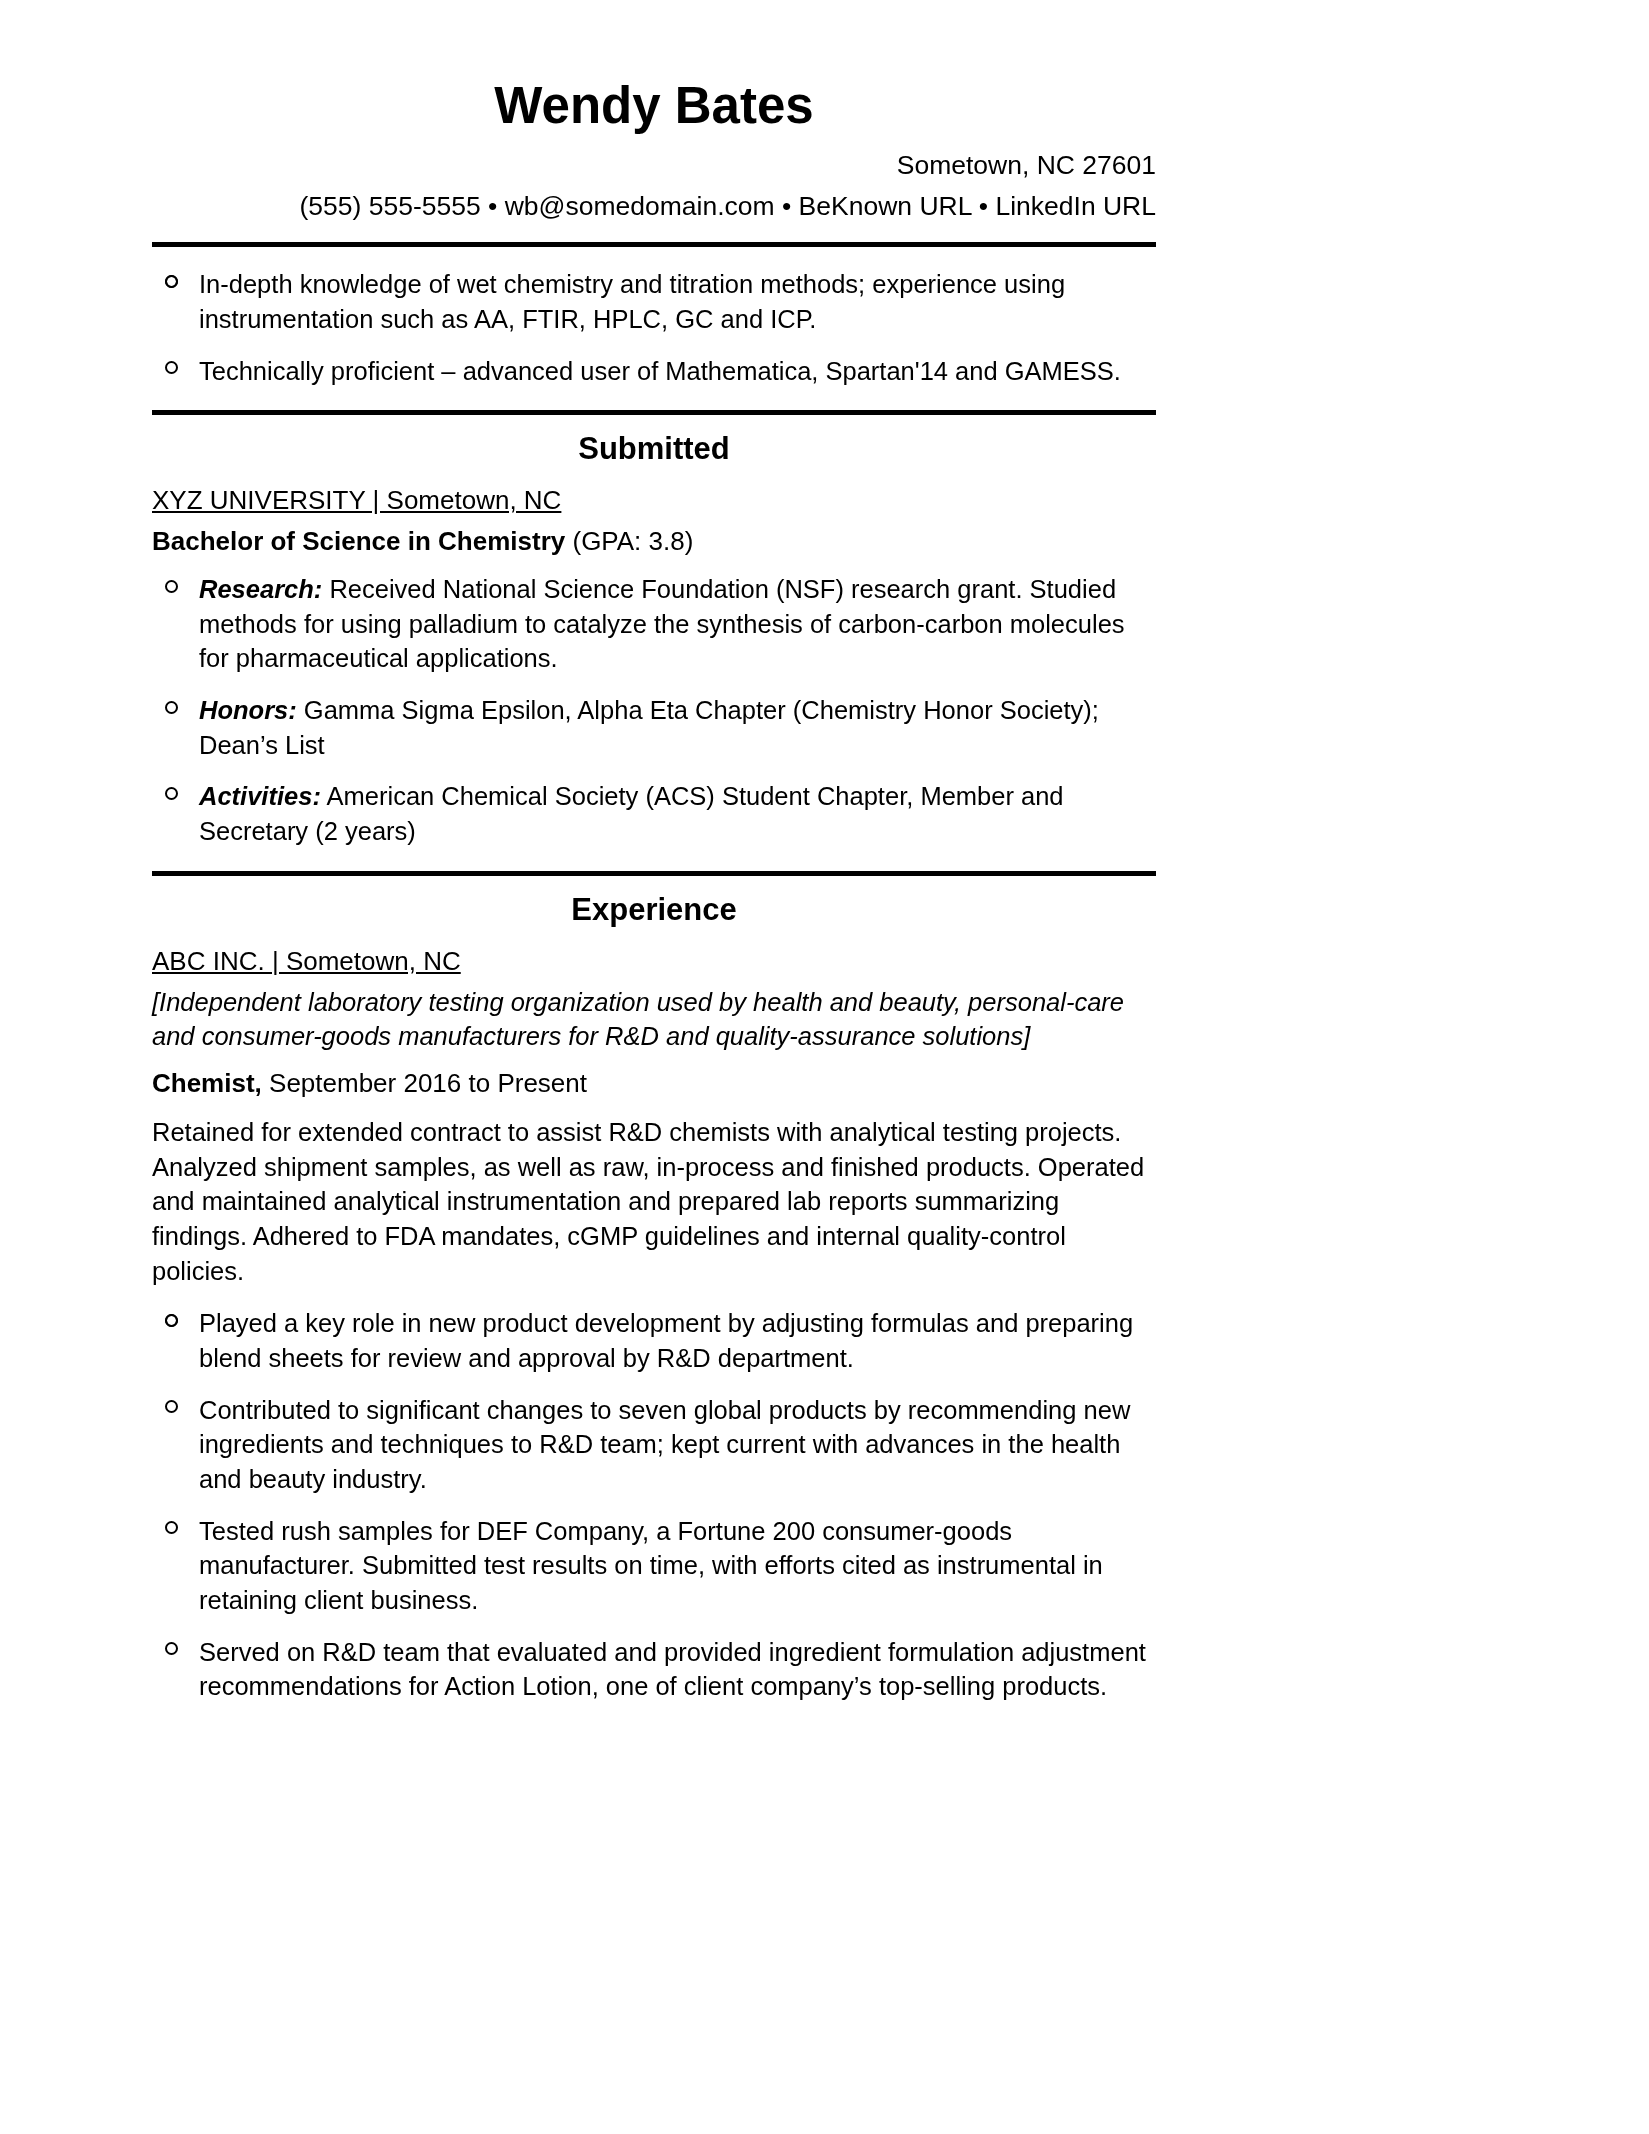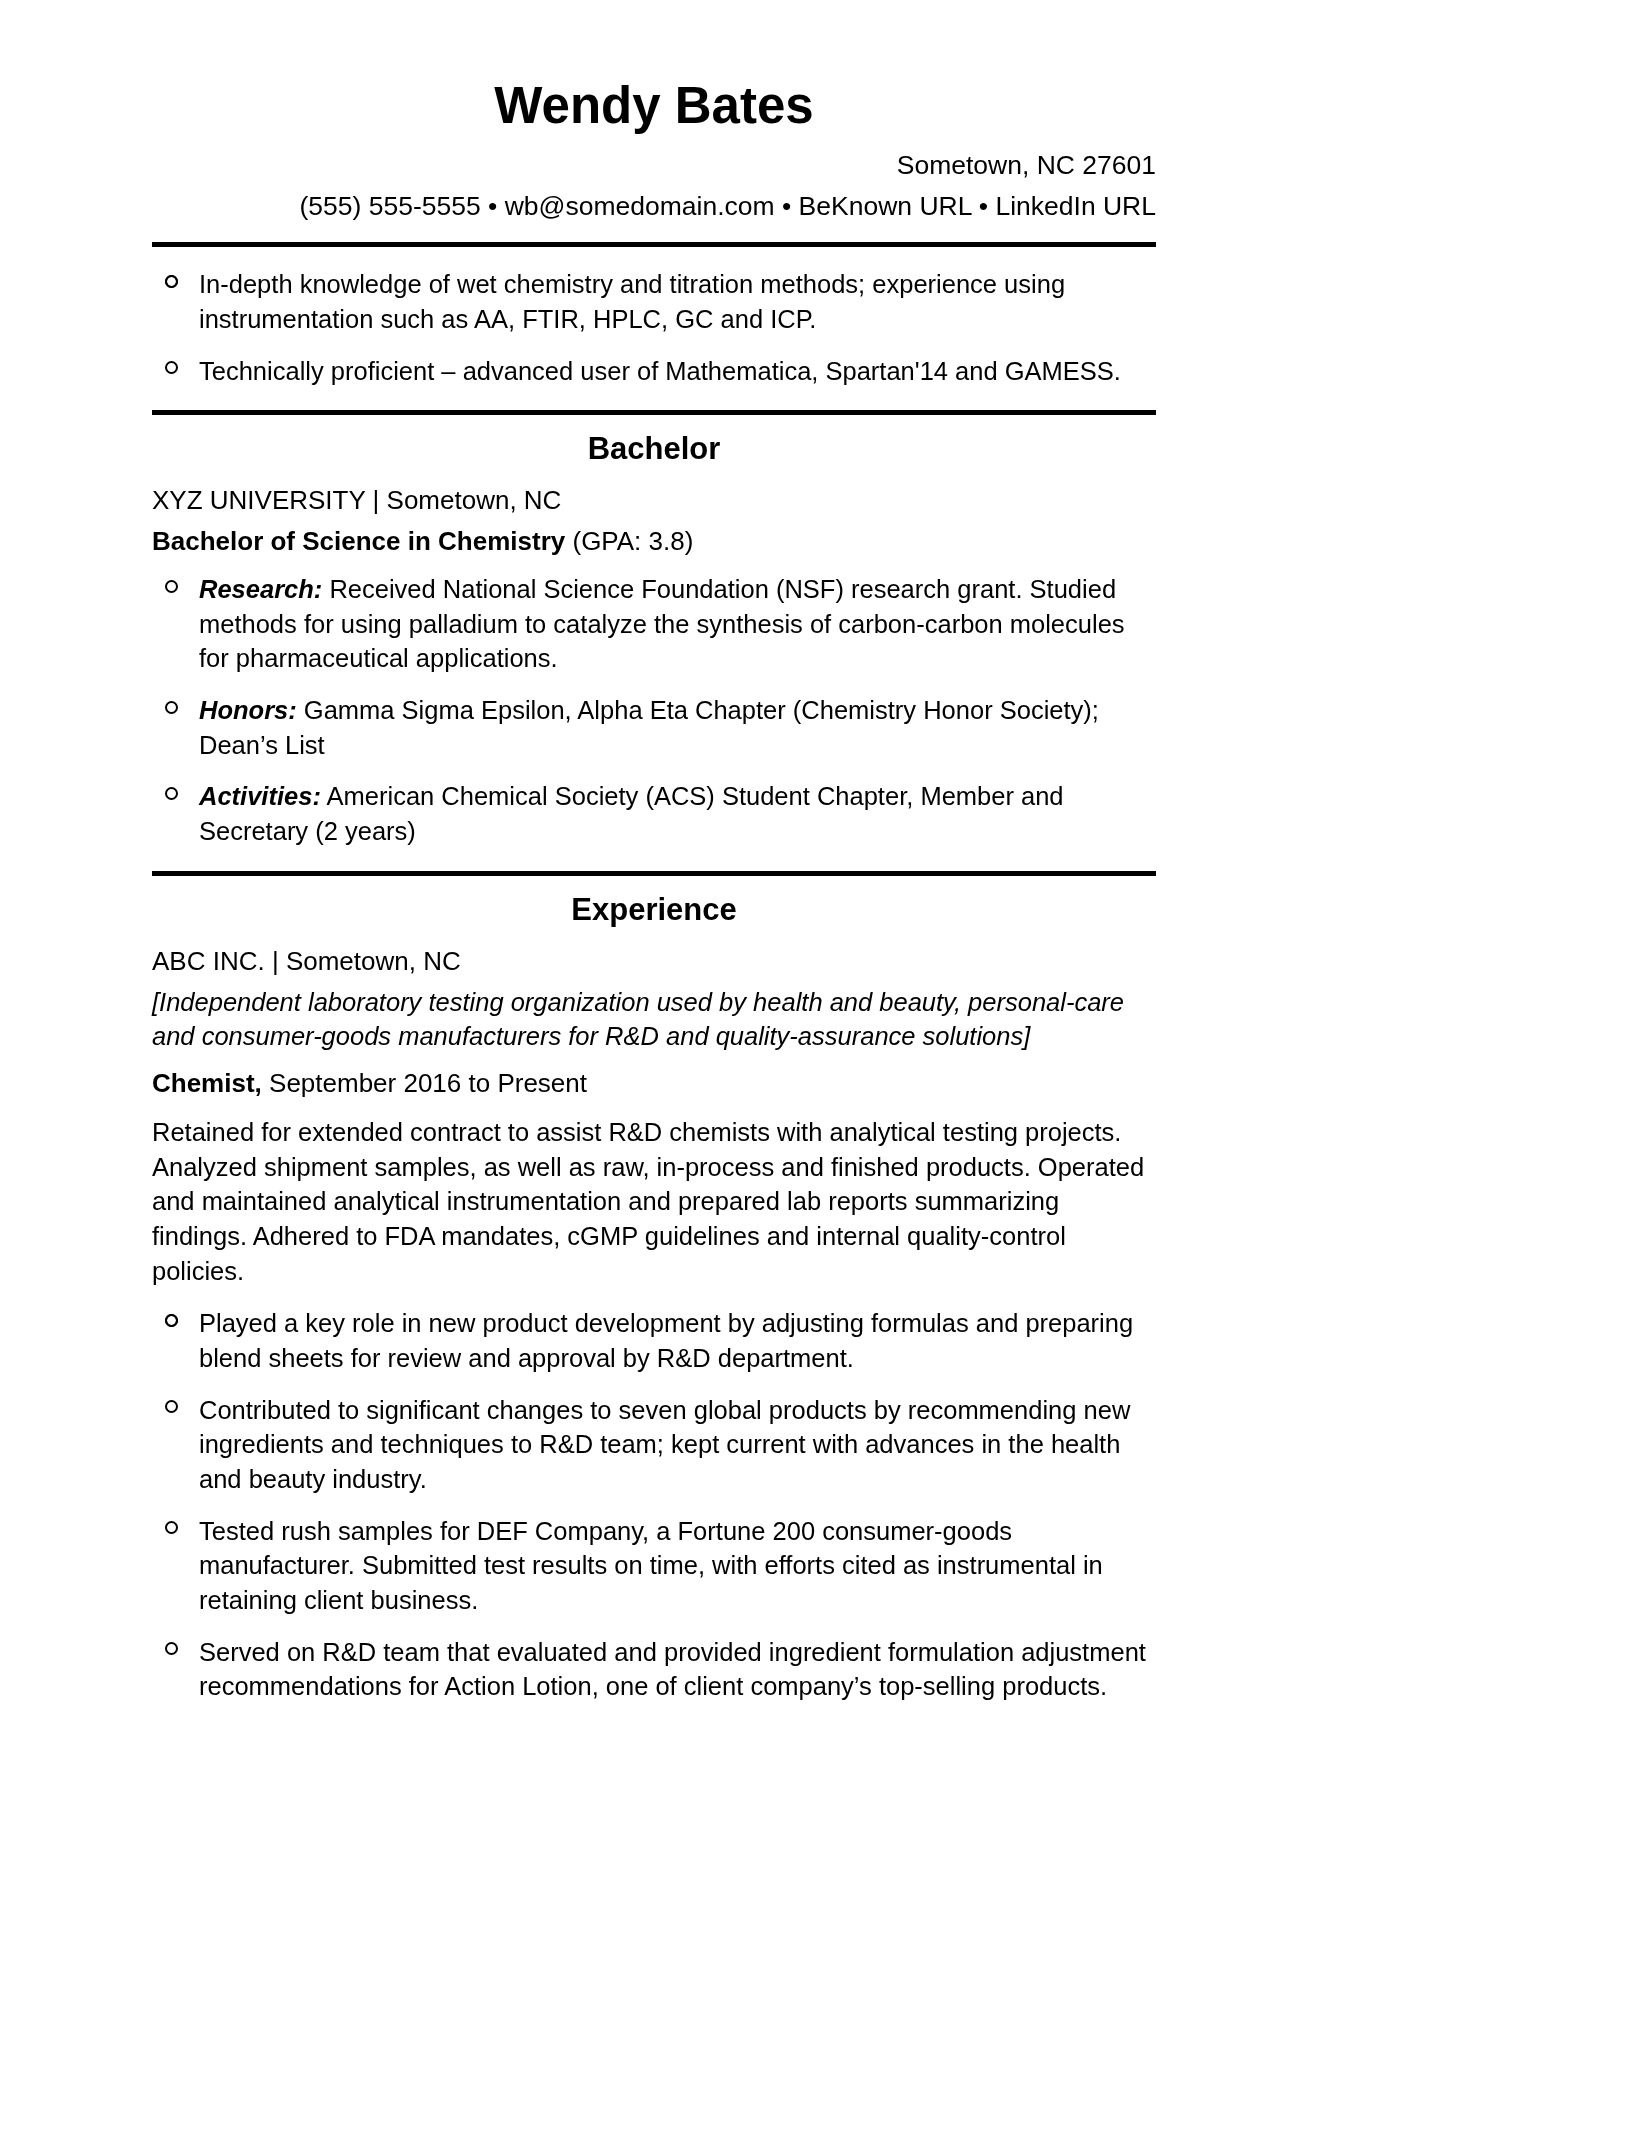--- a/index.html
+++ b/index.html
@@ -92,20 +92,21 @@
   .lbl {
     font-weight: bold;
     font-style: italic;
   }
 
   
   .org-line {
     font-size: 26px;
     line-height: 1.34;
     margin: 0 0 6px 0;
+    text-decoration: underline;
   }
   .degree-line {
     font-size: 26px;
     line-height: 1.34;
     margin: 0 0 13px 0;
   }
   .degree-line .strong {
     font-weight: bold;
     text-align: right;
   }
@@ -161,21 +162,21 @@
         <li>
           <span class="bullet-mark"></span>
           <span>Technically proficient – advanced user of Mathematica, Spartan'14 and GAMESS.</span>
         </li>
       </ul>
     </div>
 
     <div class="rule before-section"></div>
 
     <div class="edu-block">
-      <h2 class="section-heading">Bachelor</h2>
+      <h2 class="section-heading">Submitted</h2>
 
       <div class="org-line">XYZ UNIVERSITY  |  Sometown, NC</div>
 
       <div class="degree-line">
         <span class="strong">Bachelor of Science in Chemistry</span><span> (GPA: 3.8)</span>
       </div>
 
       <ul class="bullets">
         <li>
           <span class="bullet-mark"></span>

